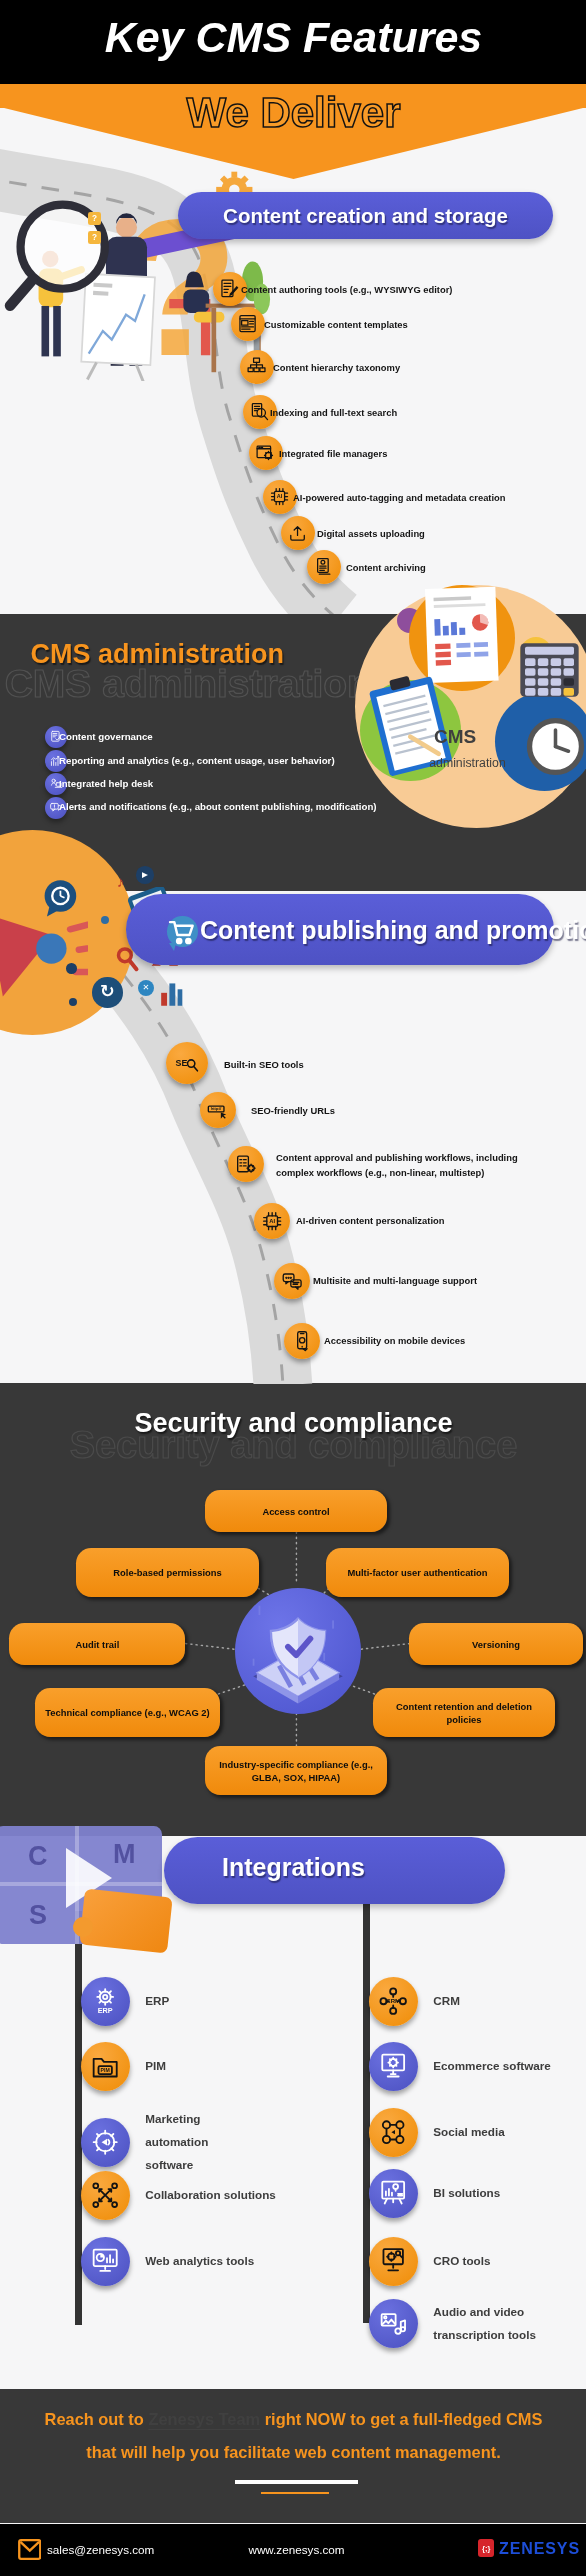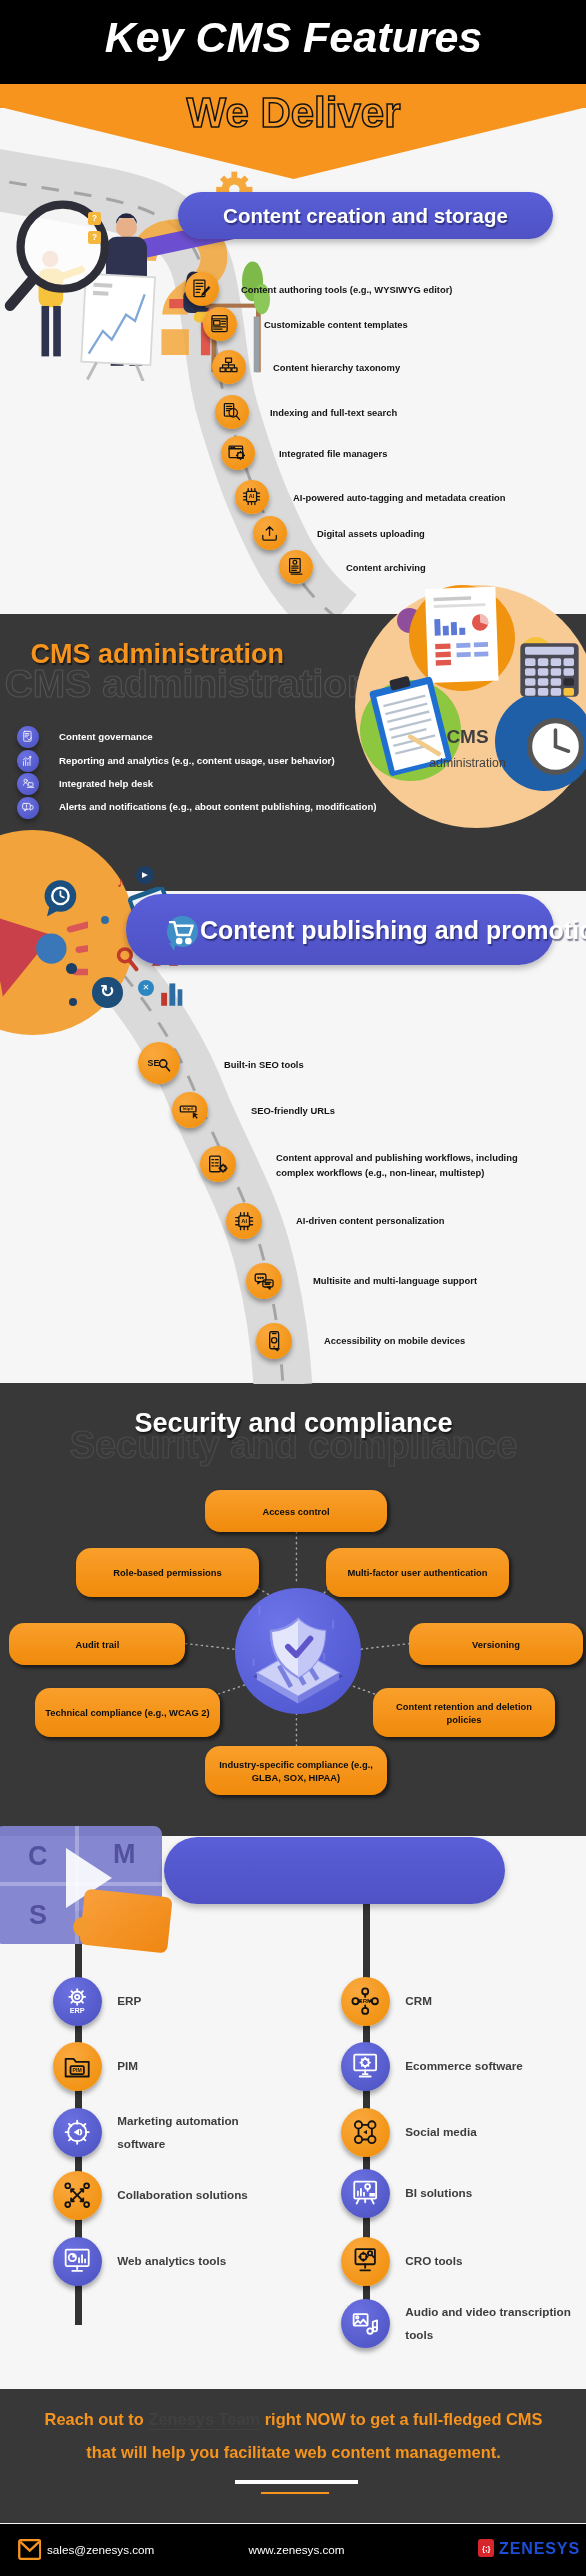--- a/index.html
+++ b/index.html
@@ -4,21 +4,21 @@
 <style>
   html,body{margin:0;padding:0;background:#222;}
   #page{position:relative;width:587px;height:2576px;margin:0 auto;overflow:hidden;
         background:#F6F6F7;font-family:"Liberation Sans","DejaVu Sans",sans-serif;}
   .abs{position:absolute;}
   .bgdark{background:#383838;}
   .pill{background:linear-gradient(180deg,#5A5ED8,#4E52C4);box-shadow:0 3.5px 5.9px rgba(0,0,0,.25);}
   .pill-title{color:#fff;font-weight:bold;text-shadow:1.2px 1.8px 1.2px rgba(20,20,60,.55);white-space:nowrap;}
   .item-label{color:#141414;font-weight:bold;font-size:9.4px;line-height:15.3px;}
   .icir{border-radius:50%;display:flex;align-items:center;justify-content:center;
-        box-shadow:0 3.5px 5.3px rgba(0,0,0,.35);}
+        box-shadow:0 3.5px 5.3px rgba(0,0,0,.35);margin-left:28px;}
   .icir.orange{background:radial-gradient(circle at 35% 28%,#FAA93F,#EF8C05);color:#131313;}
   .icir.blue{background:radial-gradient(circle at 35% 28%,#6B71E0,#4B50C0);color:#ffffff;}
   .icir svg{width:62%;height:62%;}
   .echo{color:transparent;-webkit-text-stroke:1.2px #585858;font-weight:bold;white-space:nowrap;opacity:.8;}
   .obox{background:linear-gradient(180deg,#F99F2B,#F08A0B);border-radius:15.3px;display:flex;
         align-items:center;justify-content:center;text-align:center;color:#0d0d0d;
         font-weight:bold;font-size:9.4px;line-height:13px;box-shadow:2.3px 2.9px 3.5px rgba(0,0,0,.5);padding:2.3px 5.9px;box-sizing:border-box;}
   .introw{display:flex;align-items:center;gap:15.3px;}
   .introw .txt{color:#3d3d3d;font-weight:bold;font-size:11.7px;line-height:1.95;}
   .whitehead{color:#fff;font-weight:bold;text-shadow:1.2px 1.8px 1.8px rgba(0,0,0,.6);}
@@ -281,21 +281,21 @@
           <line x1="38" y1="132" x2="92" y2="132"></line>
         </g>
       <line x1="110" y1="150" x2="70" y2="110" stroke="#F2CB8B" stroke-width="8" stroke-linecap="round"></line>
     </g>
   </svg>
   <svg class="abs deco" style="left:526px;top:717px;z-index:2;" width="59" height="59" viewBox="0 0 100 100">
     <circle cx="50" cy="50" r="44" fill="#fff" stroke="#555" stroke-width="9"></circle>
     <line x1="50" y1="50" x2="50" y2="22" stroke="#555" stroke-width="6" stroke-linecap="round"></line>
     <line x1="50" y1="50" x2="72" y2="58" stroke="#555" stroke-width="6" stroke-linecap="round"></line>
   </svg>
-  <div class="abs" style="left:434px;top:726px;width:67px;text-align:center;font-size:19px;font-weight:bold;color:#3F3F3F;z-index:3;">CMS</div>
+  <div class="abs" style="left:434px;top:726px;width:67px;font-size:19px;font-weight:bold;color:#3F3F3F;z-index:3;">CMS</div>
   <div class="abs" style="left:422px;top:756px;width:91px;text-align:center;font-size:12.3px;color:#3F3F3F;z-index:3;">administration</div>
 
   <div class="abs icir blue" style="left:17px;top:726px;width:22px;height:22px;z-index:3;">
       <svg viewBox="0 0 100 100">
         <g fill="none" stroke="currentColor" stroke-width="6" stroke-linecap="round" stroke-linejoin="round">
           <rect x="20" y="10" width="54" height="72" rx="6"></rect>
           <path d="M30 26h28M30 38h28M30 50h16"></path>
           <path d="M50 64l10 10 18-20"></path>
         </g>
       </svg>
@@ -529,20 +529,21 @@
   <div class="abs deco" style="left:75px;top:1826px;width:3.5px;height:118px;background:rgba(255,255,255,.28);z-index:3;"></div>
   <div class="abs deco" style="left:-4.7px;top:1882px;width:167px;height:3.5px;background:rgba(255,255,255,.28);z-index:3;"></div>
   <div class="abs" style="left:28px;top:1841px;font-size:27px;font-weight:bold;color:#4A4898;opacity:.85;z-index:4;">C</div>
   <div class="abs" style="left:113px;top:1839px;font-size:27px;font-weight:bold;color:#4A4898;opacity:.85;z-index:4;">M</div>
   <div class="abs" style="left:29px;top:1900px;font-size:27px;font-weight:bold;color:#4A4898;opacity:.85;z-index:4;">S</div>
   <div class="abs deco" style="left:66px;top:1848px;width:0;height:0;border-top:30.5px solid transparent;border-bottom:30.5px solid transparent;border-left:46px solid rgba(255,255,255,.9);z-index:5;"></div>
   <div class="abs deco" style="left:82px;top:1893px;width:88px;height:56px;border-radius:7px;background:linear-gradient(135deg,#F9A03C,#EF8711);transform:rotate(6deg);z-index:5;"></div>
   <div class="abs deco" style="left:73px;top:1917px;width:20px;height:20px;border-radius:50%;background:#F39A2E;transform:rotate(6deg);z-index:5;"></div>
 
   <div class="abs pill" style="left:164px;top:1837px;width:341px;height:67px;border-radius:34px;z-index:4;"></div>
+  <div class="abs pill-title" style="left:176px;top:1853px;width:235px;text-align:center;font-size:25px;z-index:5;">Integrations</div>
 
   <div class="abs deco" style="left:75px;top:1911px;width:7px;height:414px;background:#333;z-index:2;"></div>
   <div class="abs deco" style="left:363px;top:1901px;width:7px;height:422px;background:#333;z-index:2;"></div>
 
   <div class="abs introw" style="left:53px;top:1977px;width:223px;z-index:3;">
     <div class="icir blue" style="width:49px;height:49px;flex:0 0 49px;">
         <svg viewBox="0 0 100 100">
           <g fill="none" stroke="currentColor" stroke-width="6" stroke-linecap="round" stroke-linejoin="round">
             <circle cx="50" cy="36" r="18"></circle>
             <circle cx="50" cy="36" r="7"></circle>

